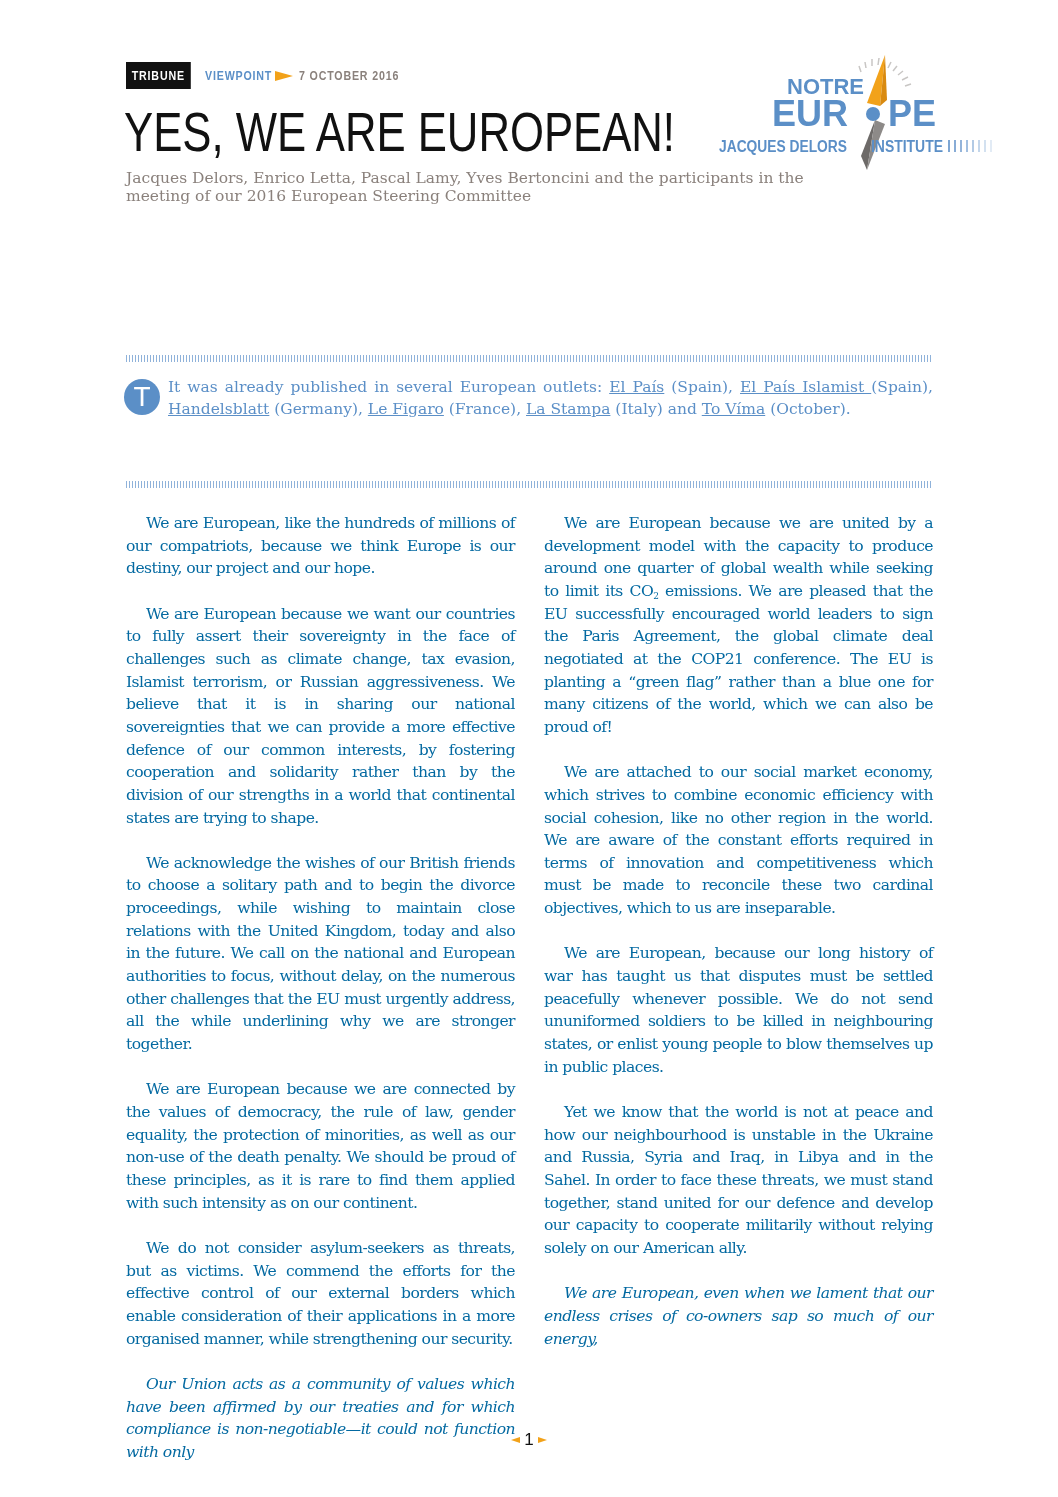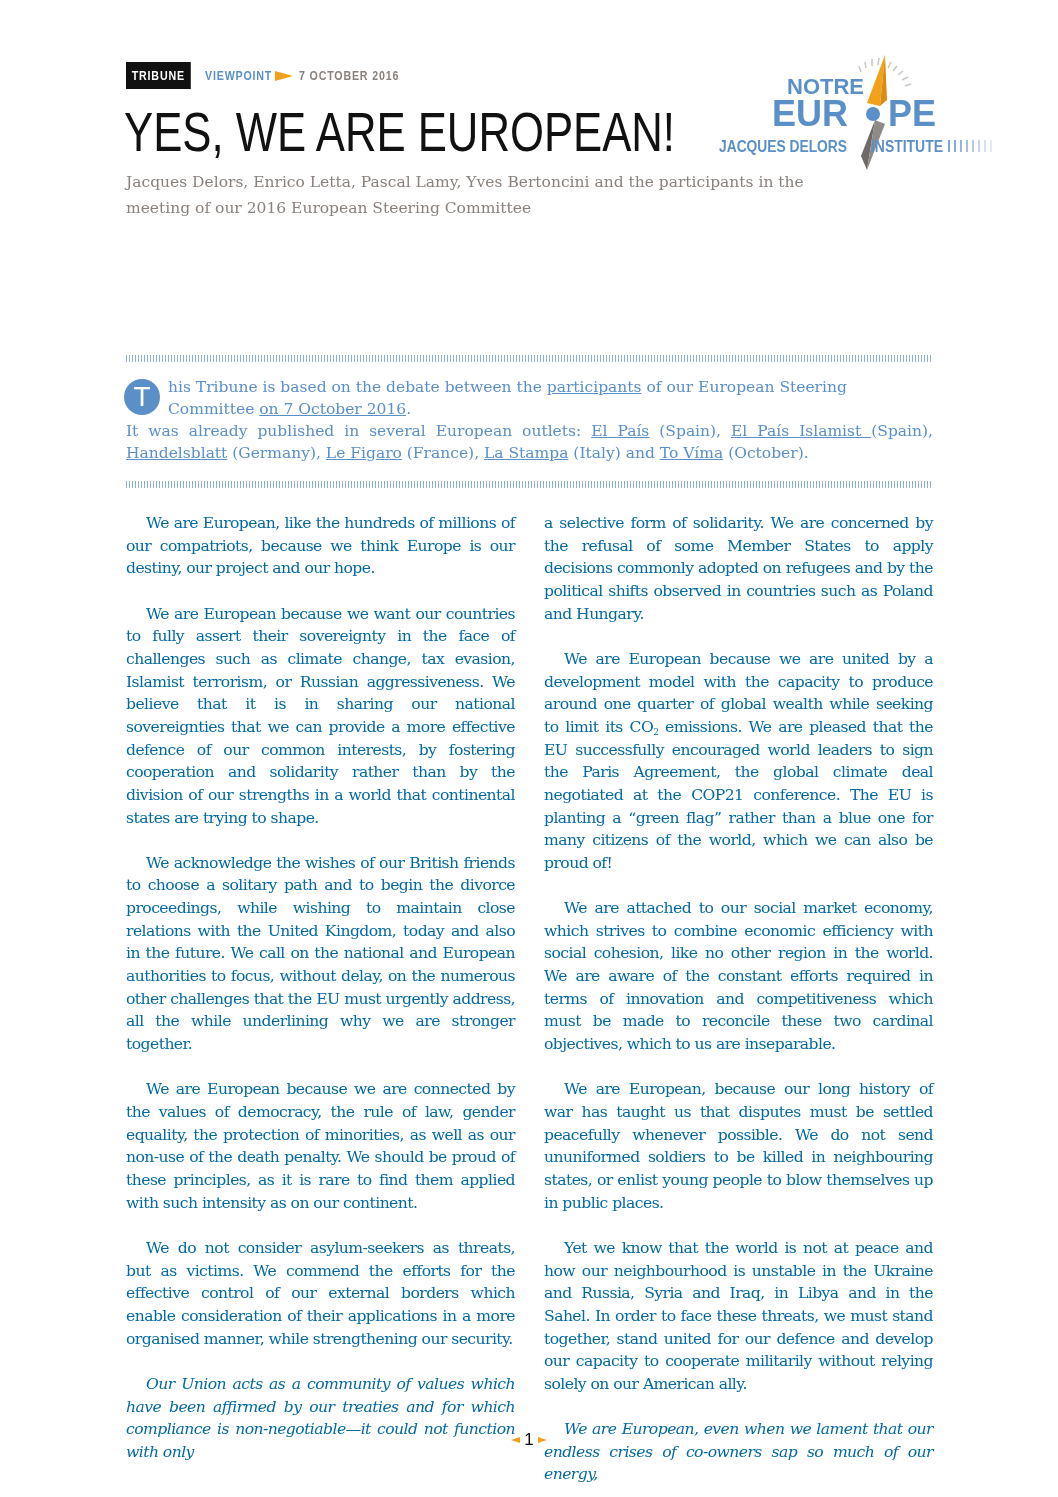--- a/index.html
+++ b/index.html
@@ -6,21 +6,21 @@
   body { width: 1058px; height: 1497px; position: relative; overflow: hidden; font-family: "DejaVu Serif", serif; color: #1a1a1a; }
 
   .kicker { position: absolute; left: 126px; top: 62px; height: 27px; display: flex; align-items: center; font-family: "Liberation Sans", sans-serif; font-weight: bold; font-size: 13px; letter-spacing: 1px; }
   .kicker .tribune { background: #111; color: #fff; padding: 0 7px; height: 27px; line-height: 27px; transform: scaleX(0.82); transform-origin: left center; margin-right: -10px; }
   .kicker .viewpoint { color: #5b8fc7; margin-left: 10px; transform: scaleX(0.82); transform-origin: left center; display: inline-block; }
   .kicker .arrow { display: inline-block; margin-left: -12px; width: 0; height: 0; border-top: 5px solid transparent; border-bottom: 5px solid transparent; border-left: 18px solid #f2a21a; }
   .kicker .date { color: #8a817c; margin-left: 6px; transform: scaleX(0.82); transform-origin: left center; display: inline-block; }
 
   .title { position: absolute; left: 124px; top: 102px; margin: 0; font-family: "Liberation Sans", sans-serif; font-weight: normal; font-size: 56px; letter-spacing: 0px; line-height: 60px; color: #111; transform: scaleX(0.78); transform-origin: left top; white-space: nowrap; }
 
-  .authors { position: absolute; left: 126px; top: 169px; width: 690px; font-family: "DejaVu Serif", serif; font-size: 15.5px; line-height: 26px; color: #8a817c; }
+  .authors { position: absolute; left: 126px; top: 169px; width: 690px; font-family: "DejaVu Serif", serif; font-size: 15.5px; line-height: 18px; color: #8a817c; }
 
   .logo { position: absolute; left: 715px; top: 48px; width: 290px; height: 130px; }
   .logo svg { display: block; }
 
   .hatch { position: absolute; left: 126px; width: 807px; height: 7px; background: repeating-linear-gradient(90deg, #8fb2da 0 1.2px, transparent 1.2px 3px); }
   .hatch.top { top: 355px; }
   .hatch.bottom { top: 481px; }
 
   .intro { position: absolute; left: 126px; top: 376px; width: 807px; font-family: "DejaVu Serif", serif; font-size: 15.5px; line-height: 22px; color: #5b8fc7; }
   .intro .drop { float: left; width: 36px; height: 36px; border-radius: 50%; background: #5b8fc7; color: #fff; font-family: "Liberation Sans", sans-serif; font-size: 28px; line-height: 36px; text-align: center; margin: 3px 8px 0 -2px; }
@@ -90,36 +90,34 @@
       <line x1="264" y1="92" x2="264" y2="104" stroke="#c3d6eb"></line>
       <line x1="270" y1="92" x2="270" y2="104" stroke="#d3e1f0"></line>
       <line x1="276" y1="92" x2="276" y2="104" stroke="#e2ebf5"></line>
     </g>
   </svg>
 </div>
 
 <div class="hatch top"></div>
 <div class="intro">
   <span class="drop">T</span>
-  <p class="line1"><span>his Tribune is based on the debate between the </span><a>participants</a><span> of our European Steering Committee </span><a>on 7 October 2016</a><span>.</span></p>
   <p><span>It was already published in several European outlets: </span><a>El País</a><span> (Spain), </span><a>El País Islamist </a><span>(Spain), </span><a>Handelsblatt</a><span> (Germany), </span><a>Le Figaro</a><span> (France), </span><a>La Stampa</a><span> (Italy) and </span><a>To Víma</a><span> (October).</span></p>
 </div>
 <div class="hatch bottom"></div>
 
 <div class="col left">
   <p>We are European, like the hundreds of millions of our compatriots, because we think Europe is our des­tiny, our project and our hope.</p>
   <p>We are European because we want our countries to fully assert their sovereignty in the face of challenges such as climate change, tax evasion, Islamist terror­ism, or Russian aggressiveness. We believe that it is in sharing our national sovereignties that we can provide a more effective defence of our common interests, by fostering cooperation and solidarity rather than by the division of our strengths in a world that continental states are trying to shape.</p>
   <p>We acknowledge the wishes of our British friends to choose a solitary path and to begin the divorce pro­ceedings, while wishing to maintain close relations with the United Kingdom, today and also in the future. We call on the national and European authorities to focus, without delay, on the numerous other challenges that the EU must urgently address, all the while under­lining why we are stronger together.</p>
   <p>We are European because we are connected by the values of democracy, the rule of law, gender equality, the protection of minorities, as well as our non-use of the death penalty. We should be proud of these princi­ples, as it is rare to find them applied with such inten­sity as on our continent.</p>
   <p>We do not consider asylum-seekers as threats, but as victims. We commend the efforts for the effective control of our external borders which enable consider­ation of their applications in a more organised manner, while strengthening our security.</p>
   <p class="last">Our Union acts as a community of values which have been affirmed by our treaties and for which compli­ance is non-negotiable—it could not function with only</p>
 </div>
 
 <div class="col right">
-  <p class="cont">a selective form of solidarity. We are concerned by the refusal of some Member States to apply decisions com­monly adopted on refugees and by the political shifts observed in countries such as Poland and Hungary.</p>
   <p><span>We are European because we are united by a devel­opment model with the capacity to produce around one quarter of global wealth while seeking to limit its CO</span><sub>2</sub><span> emissions. We are pleased that the EU successfully encouraged world leaders to sign the Paris Agreement, the global climate deal negotiated at the COP21 con­ference. The EU is planting a “green flag” rather than a blue one for many citizens of the world, which we can also be proud of!</span></p>
   <p>We are attached to our social market economy, which strives to combine economic efficiency with social cohesion, like no other region in the world. We are aware of the constant efforts required in terms of innovation and competitiveness which must be made to reconcile these two cardinal objectives, which to us are inseparable.</p>
   <p>We are European, because our long history of war has taught us that disputes must be settled peace­fully whenever possible. We do not send ununiformed soldiers to be killed in neighbouring states, or enlist young people to blow themselves up in public places.</p>
   <p>Yet we know that the world is not at peace and how our neighbourhood is unstable in the Ukraine and Russia, Syria and Iraq, in Libya and in the Sahel. In order to face these threats, we must stand together, stand united for our defence and develop our capac­ity to cooperate militarily without relying solely on our American ally.</p>
   <p class="last">We are European, even when we lament that our endless crises of co-owners sap so much of our energy,</p>
 </div>
 
 <div class="pager">
   <span class="tri-l"></span>
   <span>1</span>

